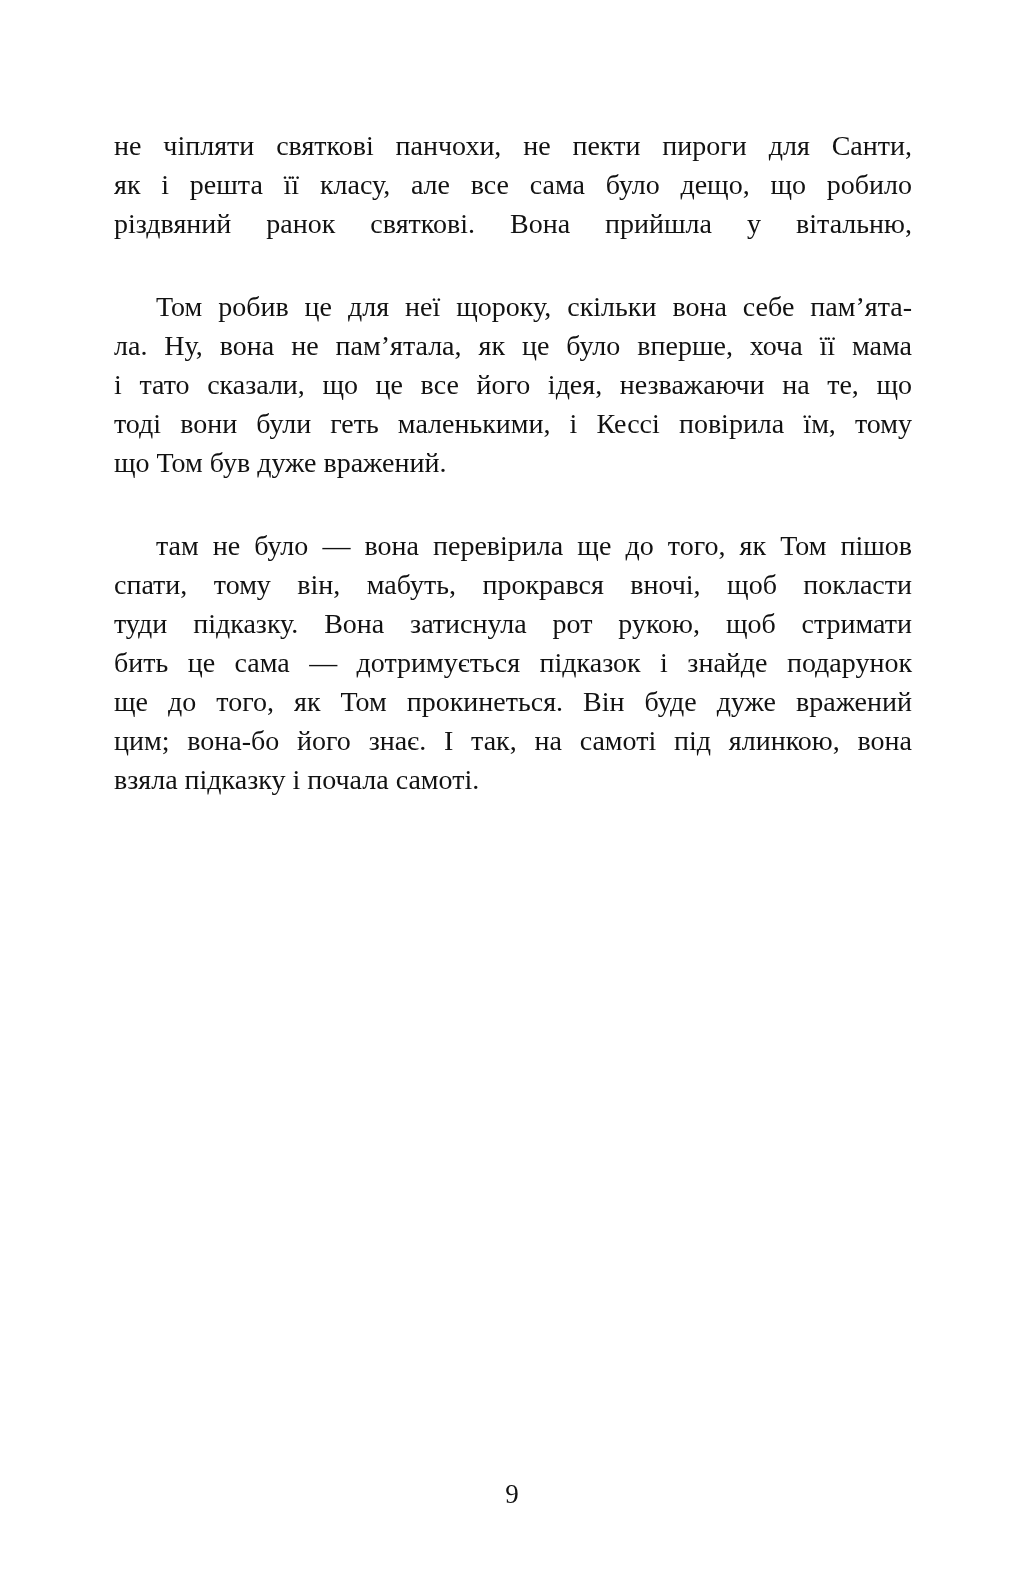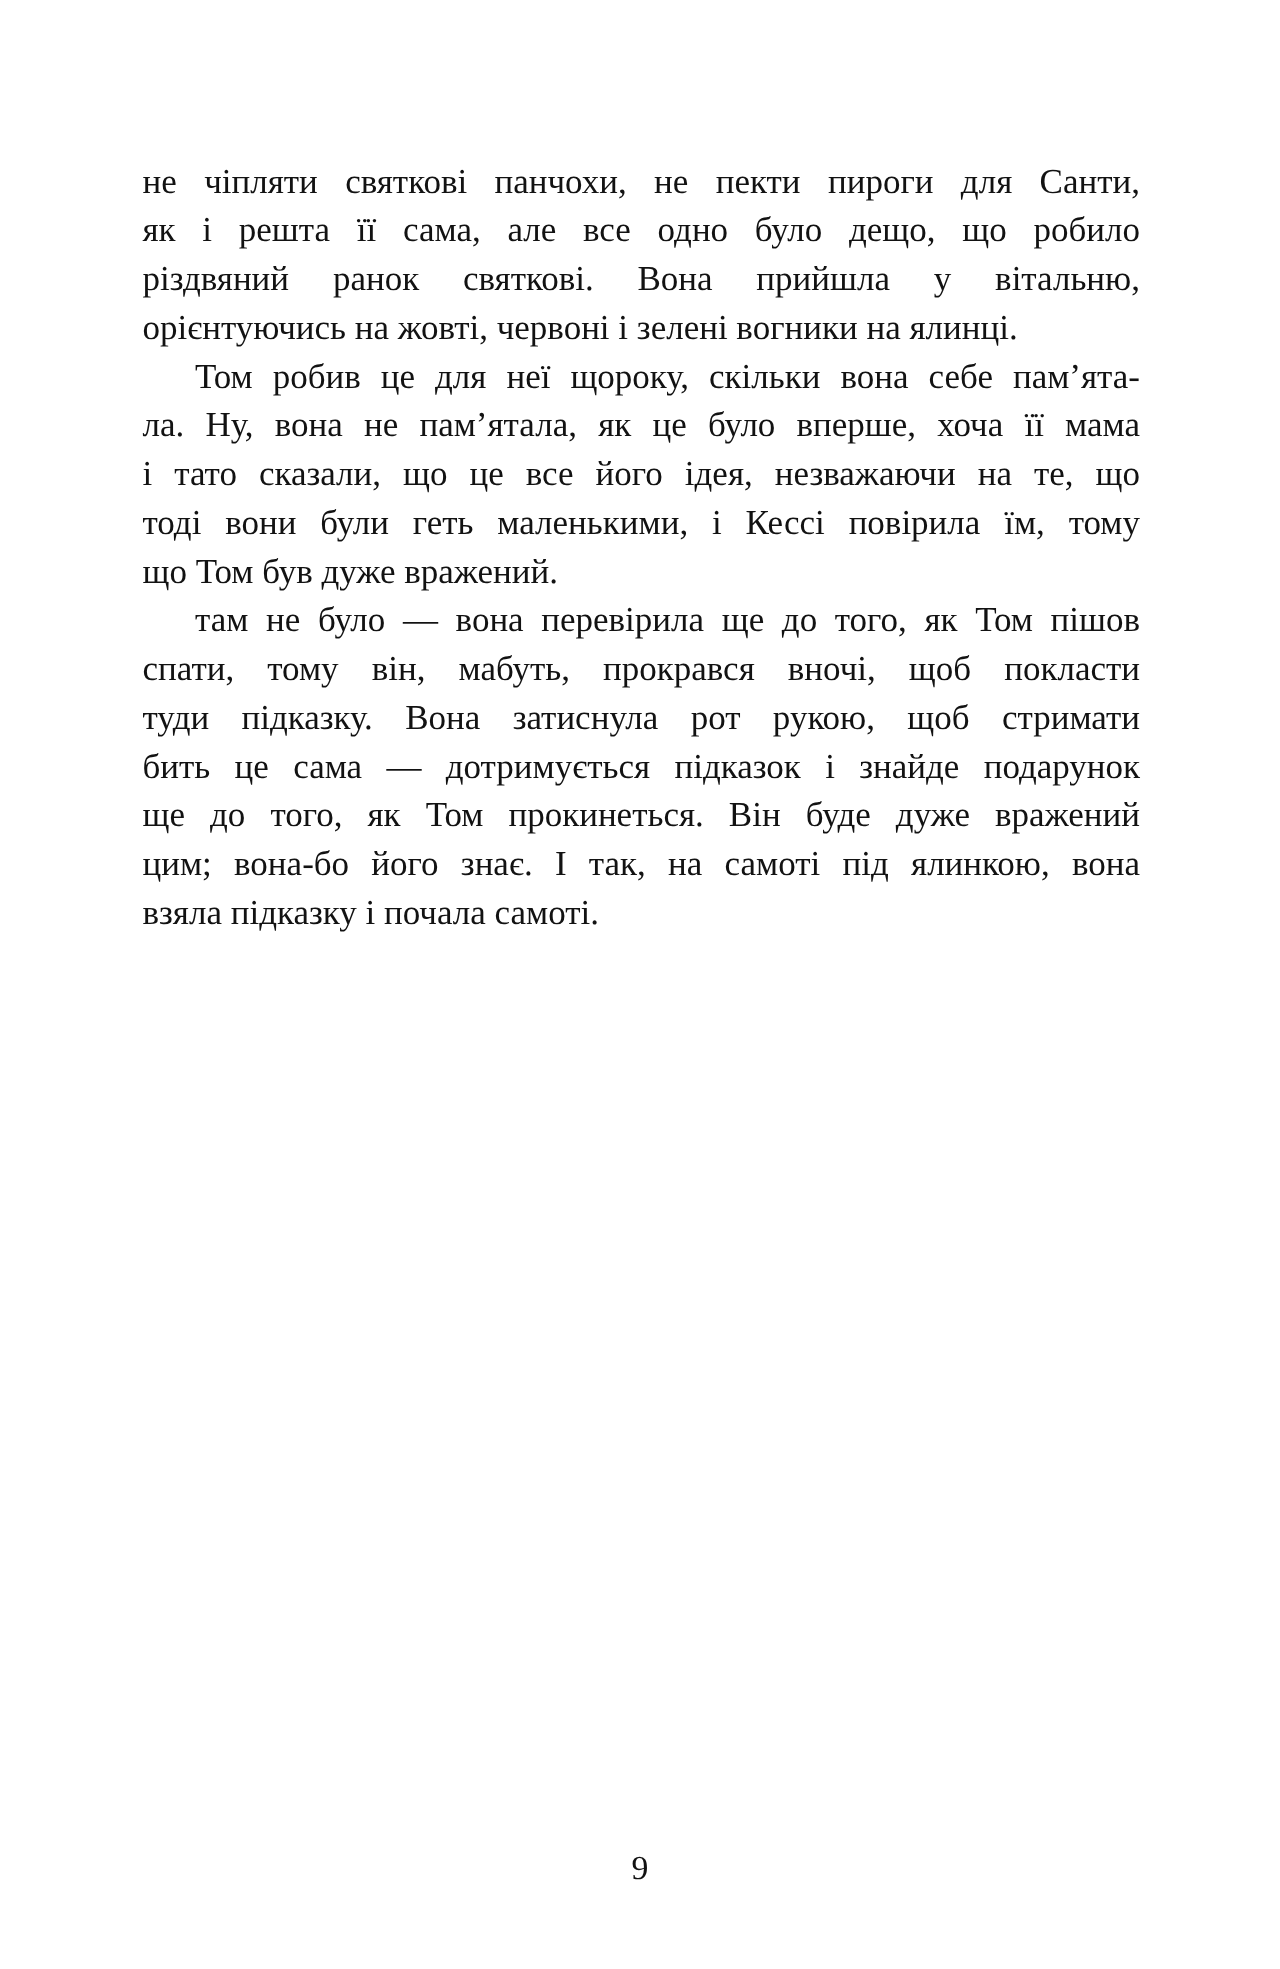--- a/index.html
+++ b/index.html
@@ -34,41 +34,41 @@
     display: block;
     text-align: justify;
     text-align-last: justify;
     white-space: normal;
   }
   .line.last {
     text-align-last: left;
   }
   .para.indent .line:first-child {
     text-indent: 42px;
+    margin-top: 44px;
   }
   .page-number {
     position: absolute;
     left: 0;
     top: 1478px;
     width: 100%;
     text-align: center;
     font-size: 27px;
     line-height: 32px;
   }
 </style>
 </head>
 <body>
 
 <div class="page">
   <div class="text-block">
       <p class="para">
         <span class="line">не чіпляти святкові панчохи, не пекти пироги для Санти,</span>
-        <span class="line">як і решта її сама, але все одно було дещо, що робило</span>
+        <span class="line">як і решта її класу, але все сама було дещо, що робило</span>
         <span class="line">різдвяний ранок святкові. Вона прийшла у вітальню,</span>
-        <span class="line last">орієнтуючись на жовті, червоні і зелені вогники на ялинці.</span>
       </p>
       <p class="para indent">
         <span class="line">Том робив це для неї щороку, скільки вона себе пам’ята-</span>
         <span class="line">ла. Ну, вона не пам’ятала, як це було вперше, хоча її мама</span>
         <span class="line">і тато сказали, що це все його ідея, незважаючи на те, що</span>
         <span class="line">тоді вони були геть маленькими, і Кессі повірила їм, тому</span>
         <span class="line last">що Том був дуже вражений.</span>
       </p>
       <p class="para indent">
         <span class="line">там не було — вона перевірила ще до того, як Том пішов</span>

